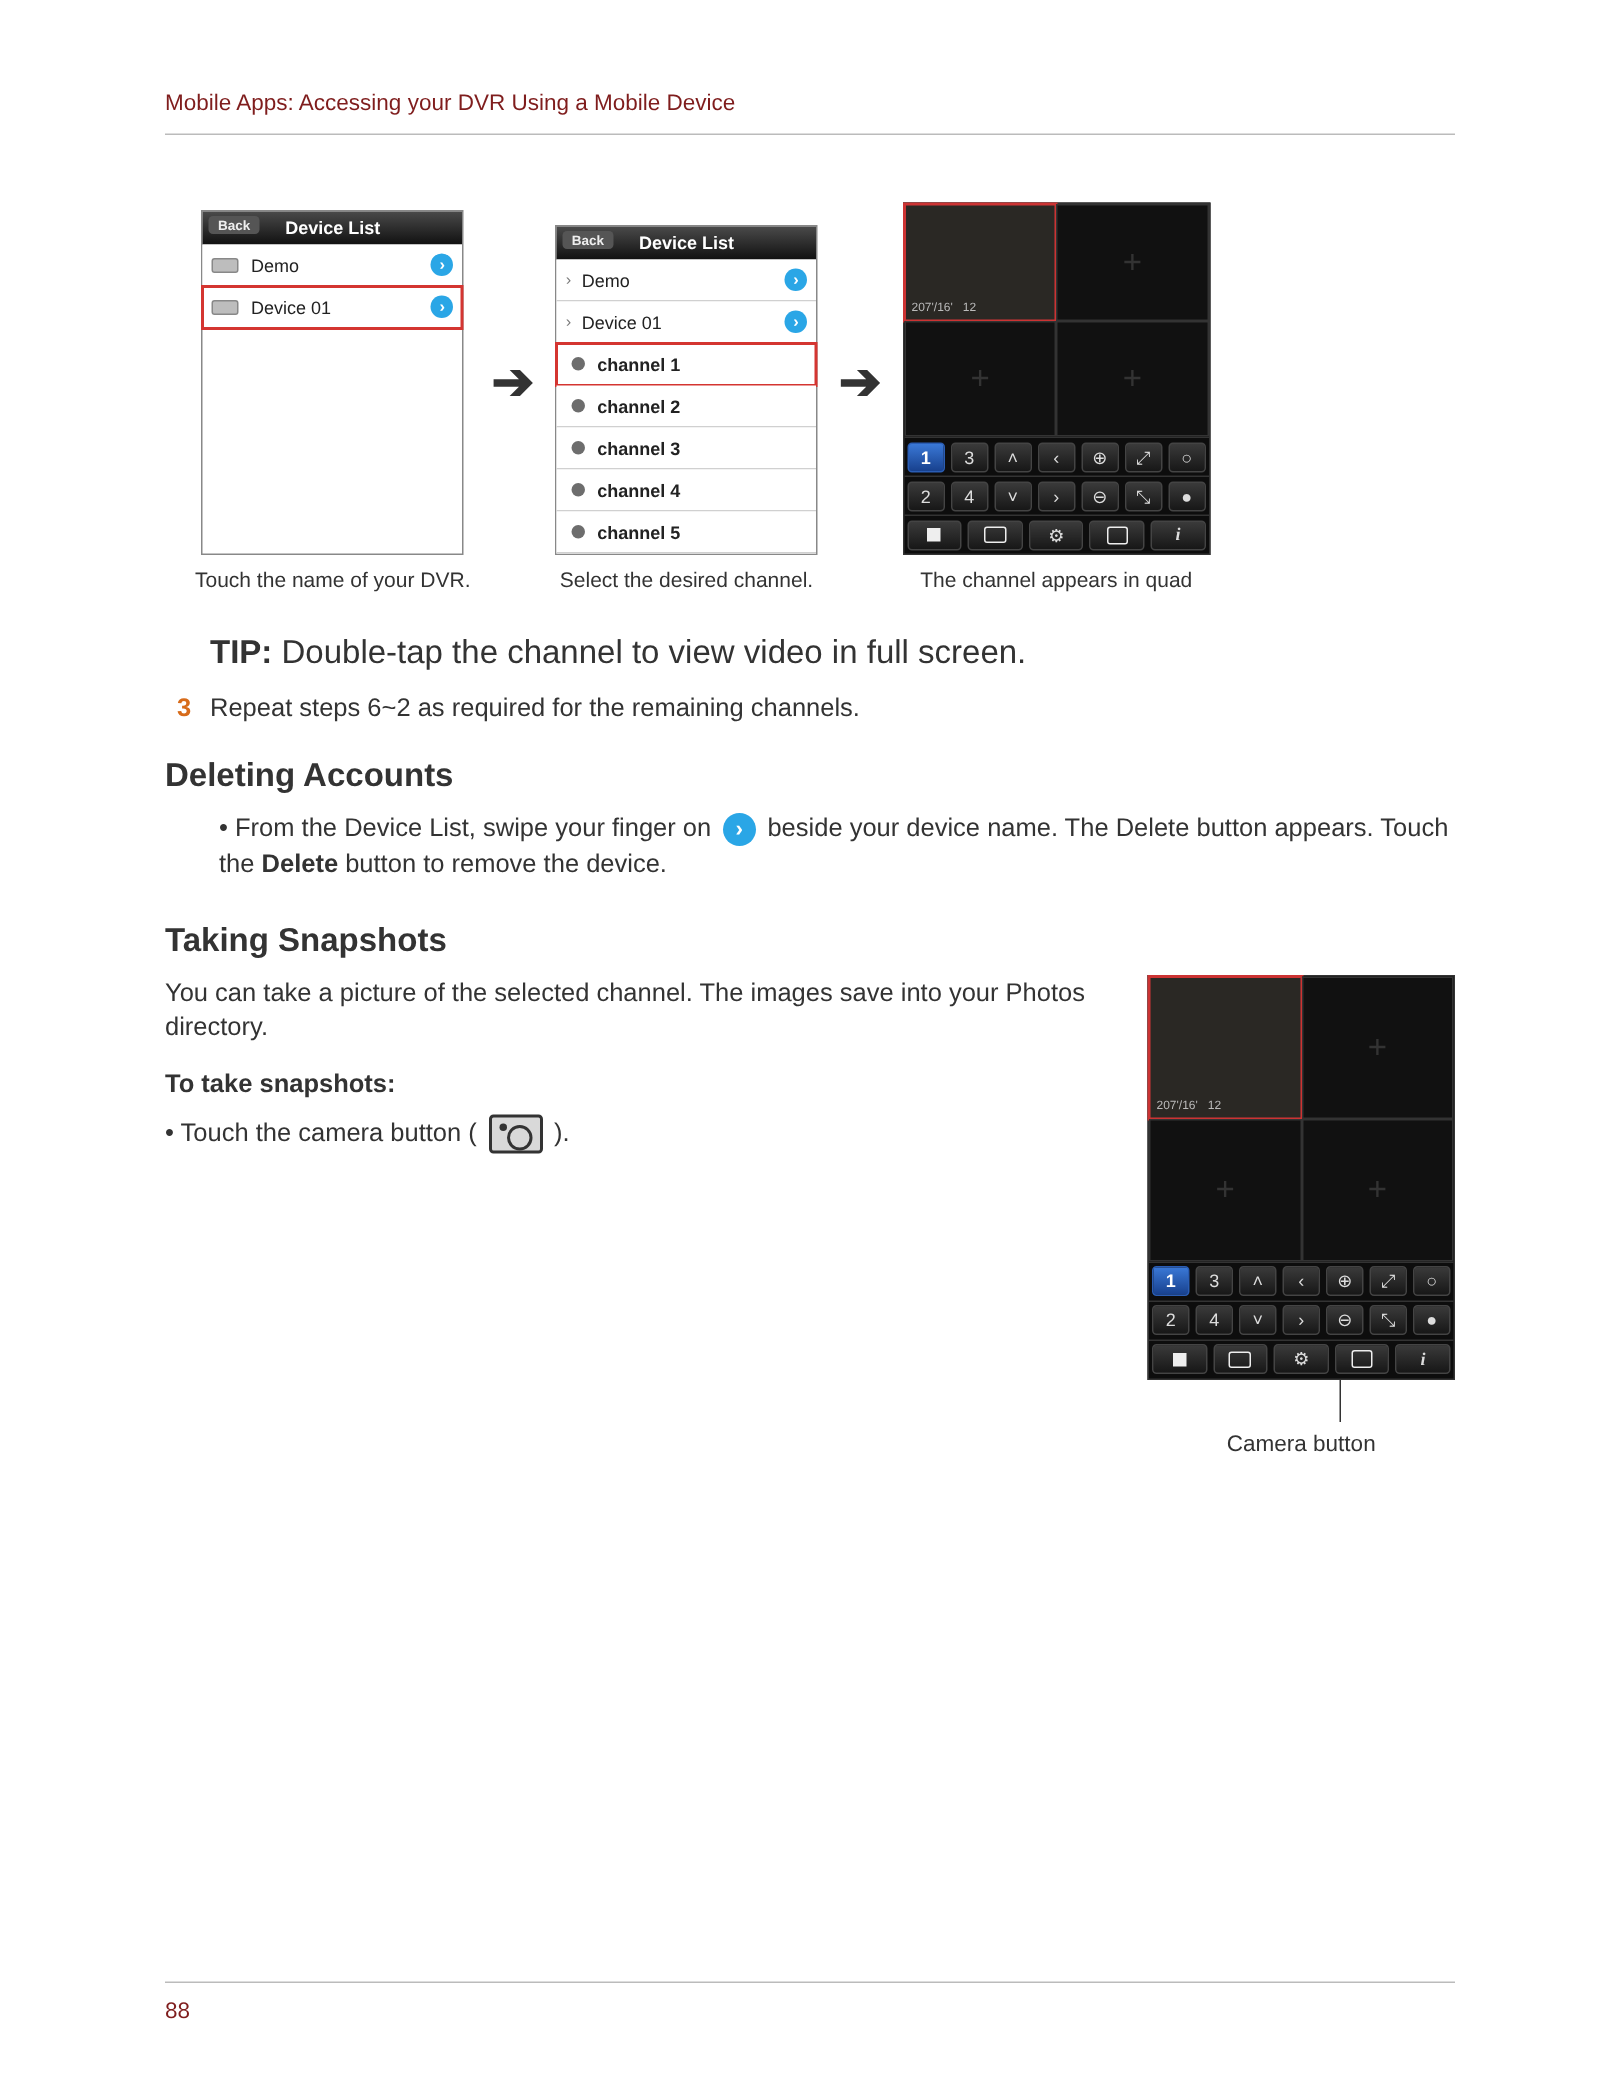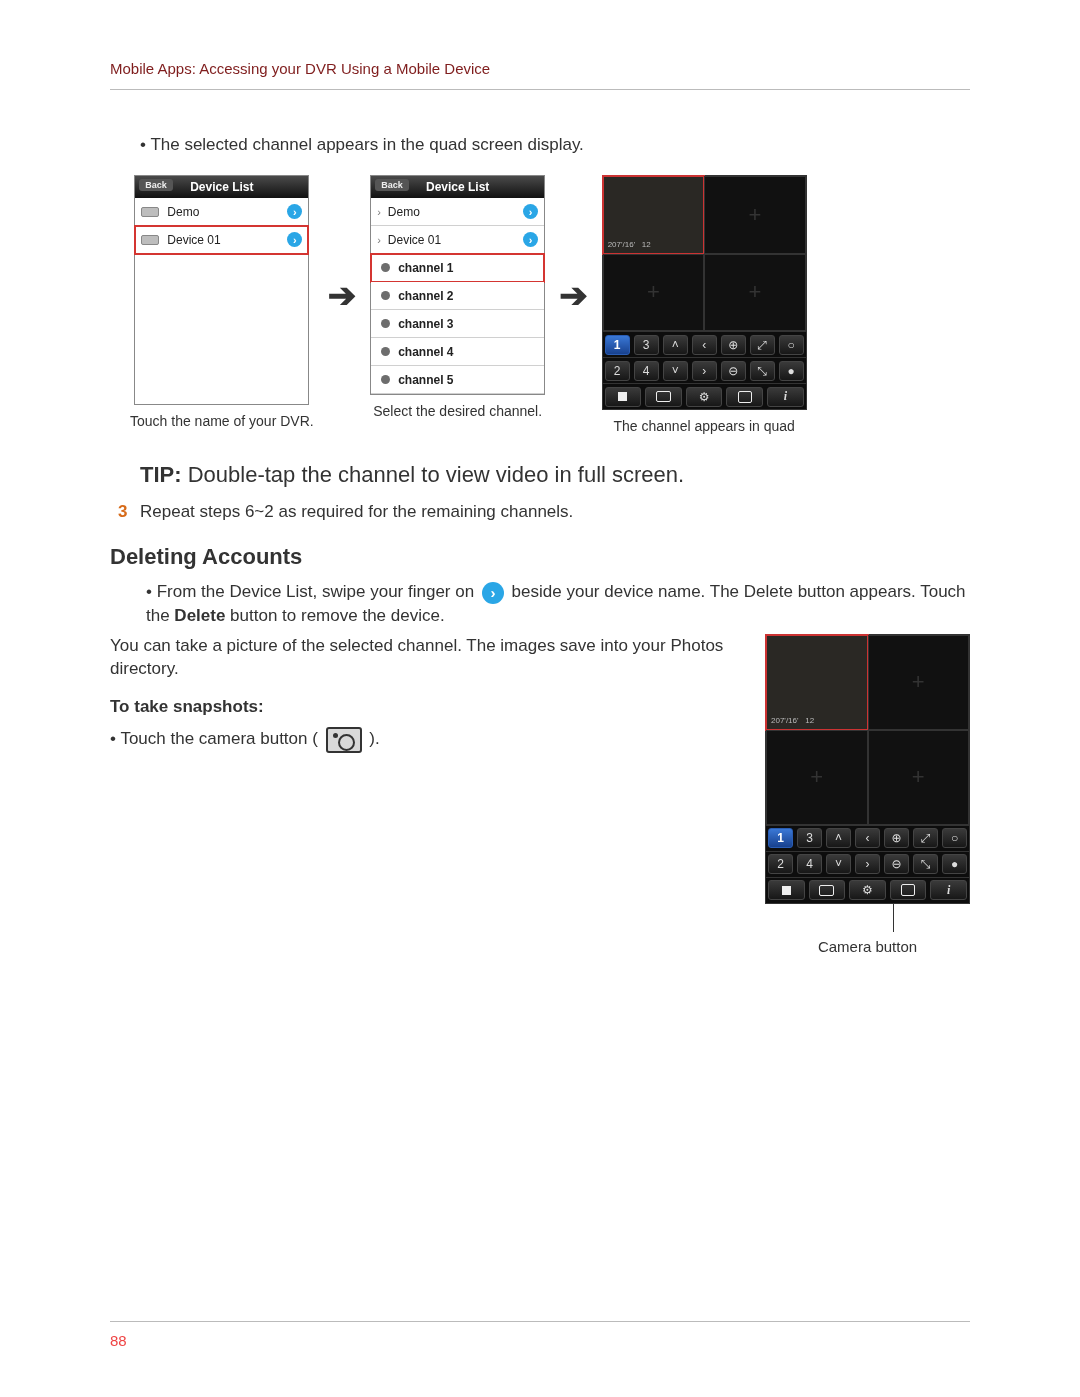--- a/index.html
+++ b/index.html
@@ -21,21 +21,21 @@
     border-bottom: 1px solid #bbb;
     margin-bottom: 45px;
   }
   .bullet-line {
     font-size: 17px;
     margin-left: 30px;
     margin-bottom: 20px;
   }
   .figrow {
     display: flex;
-    align-items: flex-start;
+    align-items: flex-end;
     gap: 8px;
     margin: 0 0 10px 20px;
   }
   .figitem { display: flex; flex-direction: column; align-items: center; }
   .caption { font-size: 14px; color: #333; margin-top: 8px; text-align: center; }
   .arrow {
     align-self: center;
     font-size: 34px;
     font-weight: bold;
     margin-top: -20px;
@@ -138,32 +138,29 @@
 
   .snapshot-row { display:flex; gap: 32px; margin-top: 6px; }
   .snapshot-text { flex:1; }
   .sub-heading { font-weight:bold; font-size:17px; margin: 16px 0 10px 0; }
   .camera-callout { font-size: 15px; text-align:center; margin-top: 6px; }
   .callout-line { width:1px; height:28px; background:#333; margin: 0 auto; }
 
   .footer {
     position:absolute; bottom: 48px; left:110px; right:110px;
     border-top:1px solid #bbb; padding-top:10px;
-    font-size:15px; color:#ef4444;
+    font-size:15px; color:#7f1d1d;
   }
 </style>
 </head>
 <body>
 
 <div class="page">
   <div class="running-head">Mobile Apps: Accessing your DVR Using a Mobile Device</div>
 
-  <div class="bullet-line">
-    • <span>The selected channel appears in the quad screen display.</span>
-  </div>
 
   <div class="figrow">
 
     <div class="figitem">
       <div class="panel">
         <div class="panel-hdr">
           <span class="back-btn">Back</span>
           <span>Device List</span>
         </div>
         <div class="row">
@@ -280,20 +277,21 @@
     <span>Repeat steps 6~2 as required for the remaining channels.</span>
   </div>
 
   <h2 class="section">Deleting Accounts</h2>
   <div class="para">
     • <span>From the Device List, swipe your finger on </span>
     <span class="inline-icon">›</span>
     <span> beside your device name. The Delete button appears. Touch the </span><b>Delete</b><span> button to remove the device.</span>
   </div>
 
+  <h2 class="section" style="margin-top:26px;">Taking Snapshots</h2>
   <div class="snapshot-row">
     <div class="snapshot-text">
       <div class="para" style="margin-left:0;">You can take a picture of the selected channel. The images save into your Photos directory.</div>
       <div class="sub-heading">To take snapshots:</div>
       <div class="para" style="margin-left:0;">
         • <span>Touch the camera button ( </span>
         <span class="camera-inline"></span>
         <span> ).</span>
       </div>
     </div>

